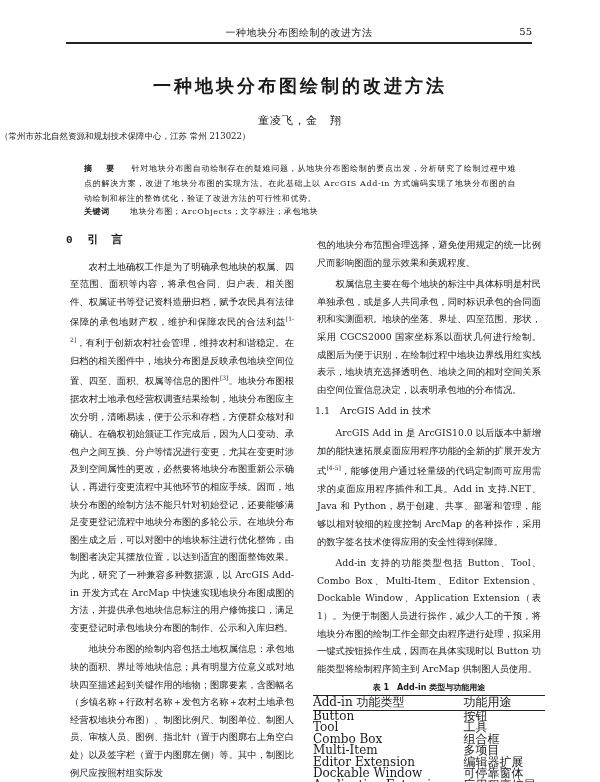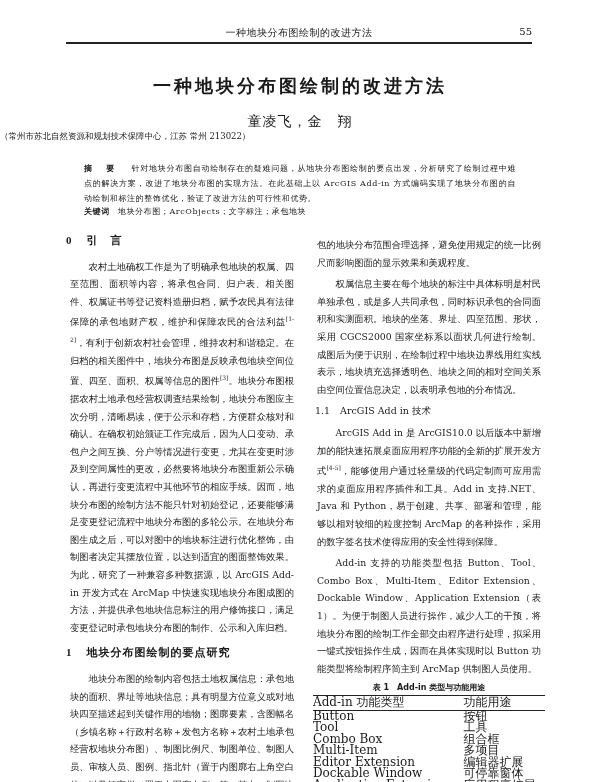--- a/index.html
+++ b/index.html
@@ -4,30 +4,30 @@
 <style>
   html, body { margin: 0; padding: 0; background: #ffffff; }
   body { width: 600px; height: 782px; position: relative; overflow: hidden;
          font-family: "DejaVu Serif", "Liberation Serif", serif; color: #1a1a1a; }
   .running-head { position: absolute; left: 66px; top: 22px; width: 466px; height: 20px; }
   .running-title { position: absolute; left: 0; right: 0; top: 4px; text-align: center; font-size: 10px; letter-spacing: 0.5px; }
   .page-num { position: absolute; right: 0; top: 4px; font-size: 10px; }
   .head-rule { position: absolute; left: 66px; top: 42px; width: 466px; height: 0; border-top: 2px solid #222; }
   .paper-title { position: absolute; left: 0; right: 0; top: 74px; text-align: center;
                  font-family: "DejaVu Sans", "Liberation Sans", sans-serif; font-weight: bold; font-size: 18px; letter-spacing: 3px; }
-  .authors { position: absolute; left: 0; right: 0; top: 113px; text-align: center; font-size: 14px; letter-spacing: 1px; }
+  .authors { position: absolute; left: 0; right: 0; top: 113px; text-align: center; font-size: 11px; letter-spacing: 1px; }
   .affiliation { position: absolute; left: 0; right: 0; top: 131px; text-align: left; font-size: 8.5px; }
   .abstract { position: absolute; left: 84px; top: 161px; width: 432px; font-size: 8px; line-height: 15px; text-align: justify; letter-spacing: 0.6px; }
   .abstract .label { font-family: "DejaVu Sans", "Liberation Sans", sans-serif; font-weight: bold; margin-right: 14px; letter-spacing: 3px; }
   .keywords { position: absolute; left: 84px; top: 206px; width: 432px; font-size: 8px; letter-spacing: 0.6px; }
-  .keywords .label { font-family: Liberation Mono, monospace; font-weight: bold; margin-right: 8px; }
+  .keywords .label { font-family: Liberation Mono, monospace; font-weight: bold; margin-right: 20px; }
   .col { position: absolute; top: 232px; width: 232px; font-size: 9.3px; line-height: 17.6px; text-align: justify; }
   .col-left { left: 66px; }
   .col-right { left: 313px; top: 232px; }
-  .sec-head { font-family: Liberation Serif, serif; font-weight: bold; font-size: 11px; margin: 8px 0 8px 0; letter-spacing: 1px; }
+  .sec-head { font-family: Liberation Mono, monospace; font-weight: bold; font-size: 11px; margin: 8px 0 8px 0; letter-spacing: 1px; }
   .sec-head .num { margin-right: 14px; }
   .sub-head { font-size: 9.5px; margin: 2px; }
   .sub-head .num { margin-right: 10px; }
   .para { margin: 4px; text-indent: 2em; }
   .para.noindent { text-indent: 0; }
   .table-caption { text-align: center; font-family: "DejaVu Sans", "Liberation Sans", sans-serif; font-weight: bold; font-size: 8px; margin-top: 0; line-height: 14px; }
   table.addin { width: 100%; border-collapse: collapse; font-size: 12px; line-height: 11.5px; }
   table.addin thead th { font-weight: normal; border-top: 1.5px solid #222; border-bottom: 0.8px solid #222; padding: 1px 0; }
   table.addin tbody td { padding: 0; }
   table.addin tbody tr:last-child td { border-bottom: 1.5px solid #222; }
@@ -51,23 +51,20 @@
 </div>
 <div class="keywords">
   <span class="label">关键词</span><span>地块分布图；ArcObjects；文字标注；承包地块</span>
 </div>
 
 <div class="col col-left">
   <div class="sec-head" style="margin-top:0;">
     <span class="num">0</span><span>引　言</span>
   </div>
   <p class="para"><span>农村土地确权工作是为了明确承包地块的权属、四至范围、面积等内容，将承包合同、归户表、相关图件、权属证书等登记资料造册归档，赋予农民具有法律保障的承包地财产权，维护和保障农民的合法利益</span><sup>[1-2]</sup><span>，有利于创新农村社会管理，维持农村和谐稳定。在归档的相关图件中，地块分布图是反映承包地块空间位置、四至、面积、权属等信息的图件</span><sup>[3]</sup><span>。地块分布图根据农村土地承包经营权调查结果绘制，地块分布图应主次分明，清晰易读，便于公示和存档，方便群众核对和确认。在确权初始颁证工作完成后，因为人口变动、承包户之间互换、分户等情况进行变更，尤其在变更时涉及到空间属性的更改，必然要将地块分布图重新公示确认，再进行变更流程中其他环节的相应手续。因而，地块分布图的绘制方法不能只针对初始登记，还要能够满足变更登记流程中地块分布图的多轮公示。在地块分布图生成之后，可以对图中的地块标注进行优化整饰，由制图者决定其摆放位置，以达到适宜的图面整饰效果。为此，研究了一种兼容多种数据源，以 ArcGIS Add-in 开发方式在 ArcMap 中快速实现地块分布图成图的方法，并提供承包地块信息标注的用户修饰接口，满足变更登记时承包地块分布图的制作、公示和入库归档。</span></p>
-  <div class="sec-head">
-    <span class="num">1</span><span>地块分布图绘制的要点研究</span>
-  </div>
   <p class="para">地块分布图的绘制内容包括土地权属信息：承包地块的面积、界址等地块信息；具有明显方位意义或对地块四至描述起到关键作用的地物；图廓要素，含图幅名（乡镇名称＋行政村名称＋发包方名称＋农村土地承包经营权地块分布图）、制图比例尺、制图单位、制图人员、审核人员、图例、指北针（置于内图廓右上角空白处）以及签字栏（置于内图廓左侧）等。其中，制图比例尺应按照村组实际发</p>
 </div>
 
 <div class="col col-right">
   <p class="para noindent">包的地块分布范围合理选择，避免使用规定的统一比例尺而影响图面的显示效果和美观程度。</p>
   <p class="para">权属信息主要在每个地块的标注中具体标明是村民单独承包，或是多人共同承包，同时标识承包的合同面积和实测面积。地块的坐落、界址、四至范围、形状，采用 CGCS2000 国家坐标系以面状几何进行绘制。成图后为便于识别，在绘制过程中地块边界线用红实线表示，地块填充选择透明色、地块之间的相对空间关系由空间位置信息决定，以表明承包地的分布情况。</p>
   <div class="sub-head">
     <span class="num">1.1</span><span>ArcGIS Add in 技术</span>
   </div>
   <p class="para"><span>ArcGIS Add in 是 ArcGIS10.0 以后版本中新增加的能快速拓展桌面应用程序功能的全新的扩展开发方式</span><sup>[4-5]</sup><span>，能够使用户通过轻量级的代码定制而可应用需求的桌面应用程序插件和工具。Add in 支持.NET、Java 和 Python，易于创建、共享、部署和管理，能够以相对较细的粒度控制 ArcMap 的各种操作，采用的数字签名技术使得应用的安全性得到保障。</span></p>

